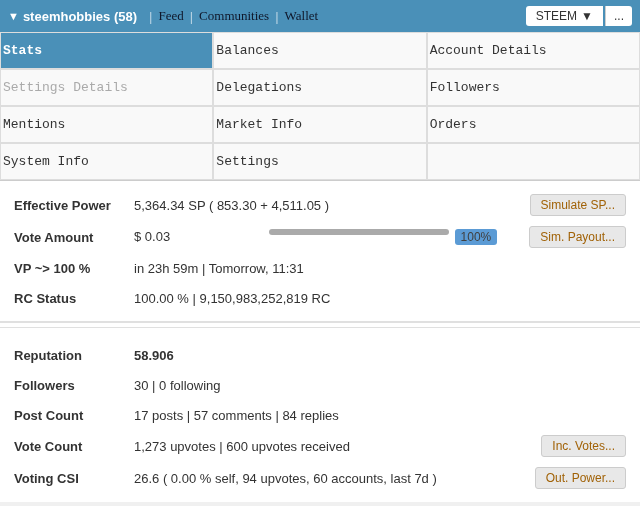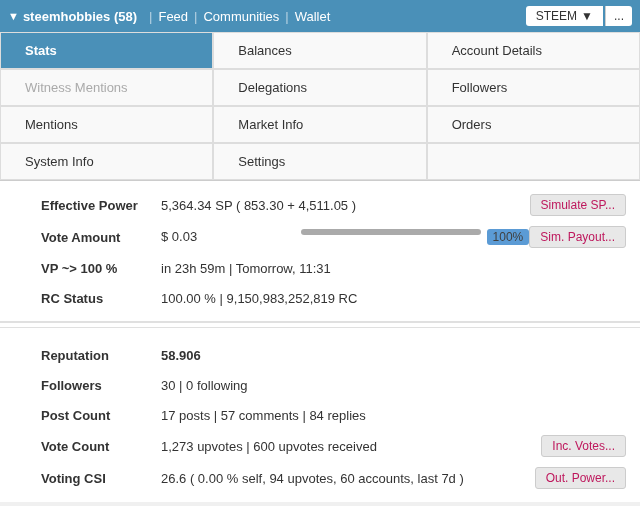--- a/index.html
+++ b/index.html
@@ -29,24 +29,25 @@
     }
     .topbar-triangle {
       margin-right: 4px;
       font-size: 11px;
     }
     .topbar-sep {
       color: rgba(255,255,255,0.6);
       margin: 0 4px;
     }
     .topbar-link {
-      color: #ffffff;
+      color: #0f172a;
       font-size: 13px;
       cursor: pointer;
       text-decoration: none;
+      font-family: Liberation Serif, serif;
     }
     .topbar-spacer { flex: 1; }
     .topbar-steem-btn {
       background: white;
       color: #333;
       border: none;
       border-radius: 3px 0 0 3px;
       padding: 3px 10px;
       font-size: 12px;
       cursor: pointer;
@@ -66,27 +67,28 @@
     }
 
     
     .menu-grid {
       display: grid;
       grid-template-columns: 1fr 1fr 1fr;
       border-bottom: 1px solid #ccc;
       background: #f5f5f5;
     }
     .menu-cell {
-      padding: 10px 24px;
+      padding: 10px 2px;
       border: 1px solid #ddd;
       border-collapse: collapse;
       cursor: pointer;
       font-size: 13px;
       color: #333;
       background: #f9f9f9;
+      font-family: Liberation Mono, monospace;
     }
     .menu-cell.active {
       background: #4a90b8;
       color: white;
       font-weight: bold;
     }
     .menu-cell.empty {
       background: #f9f9f9;
       cursor: default;
     }
@@ -106,36 +108,36 @@
       display: flex;
       align-items: center;
       padding: 5px 0;
       min-height: 30px;
     }
     .stat-label {
       font-weight: bold;
       color: #333;
       min-width: 120px;
       font-size: 13px;
-      margin-left: 27px;
     }
     .stat-value {
       color: #333;
       font-size: 13px;
       flex: 1;
     }
     .stat-btn {
       background: #e8e8e8;
       border: 1px solid #ccc;
       border-radius: 3px;
       padding: 3px 10px;
       font-size: 12px;
       cursor: pointer;
-      color: #be185d;
+      color: #a16207;
       white-space: nowrap;
+      margin-left: 32px;
     }
 
     
     .vote-slider-container {
       display: flex;
       gap: 6px;
       flex: 1;
     }
     .vote-slider {
       width: 180px;
@@ -186,21 +188,21 @@
     <span>STEEM</span>
     <span>▼</span>
   </button>
   <button class="topbar-more-btn">...</button>
 </div>
 
 <div class="menu-grid">
   <div class="menu-cell active">Stats</div>
   <div class="menu-cell">Balances</div>
   <div class="menu-cell">Account Details</div>
-  <div class="menu-cell" style="color:#aaa;">Witness Mentions</div>
+  <div class="menu-cell" style="color:#aaa;">Settings Details</div>
   <div class="menu-cell">Delegations</div>
   <div class="menu-cell">Followers</div>
   <div class="menu-cell">Mentions</div>
   <div class="menu-cell">Market Info</div>
   <div class="menu-cell">Orders</div>
   <div class="menu-cell">System Info</div>
   <div class="menu-cell">Settings</div>
   <div class="menu-cell empty"></div>
 </div>
 

